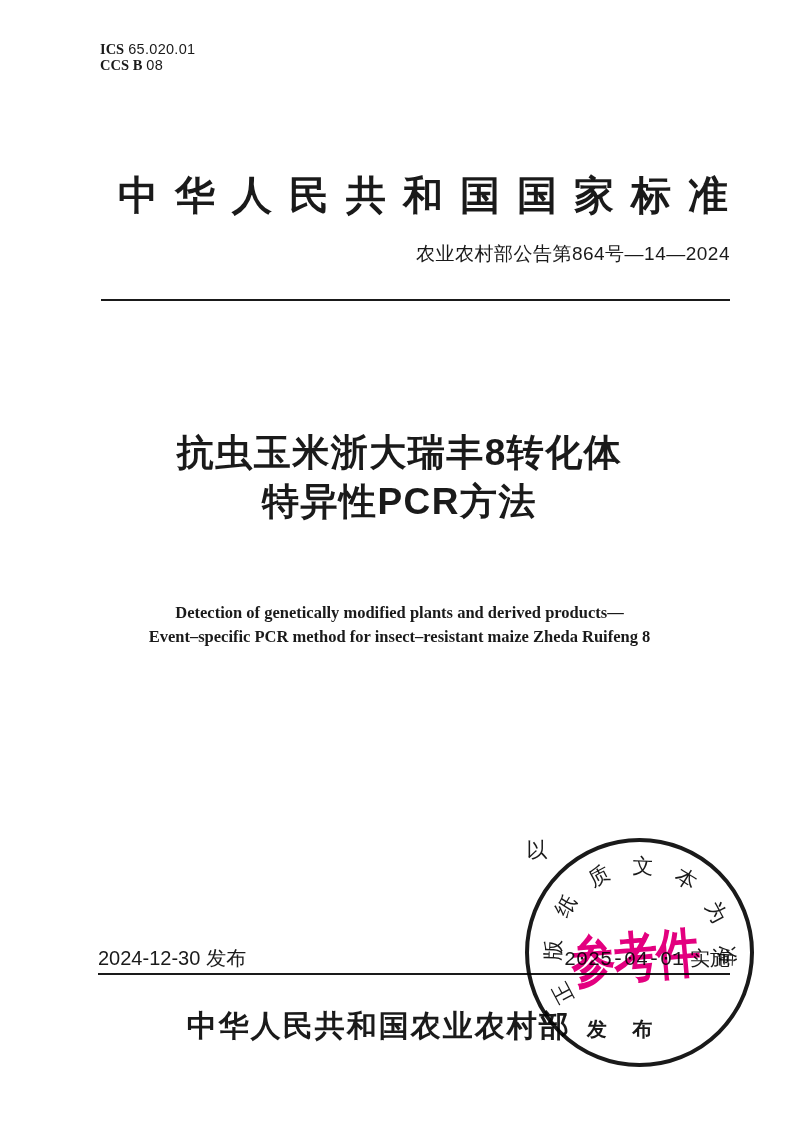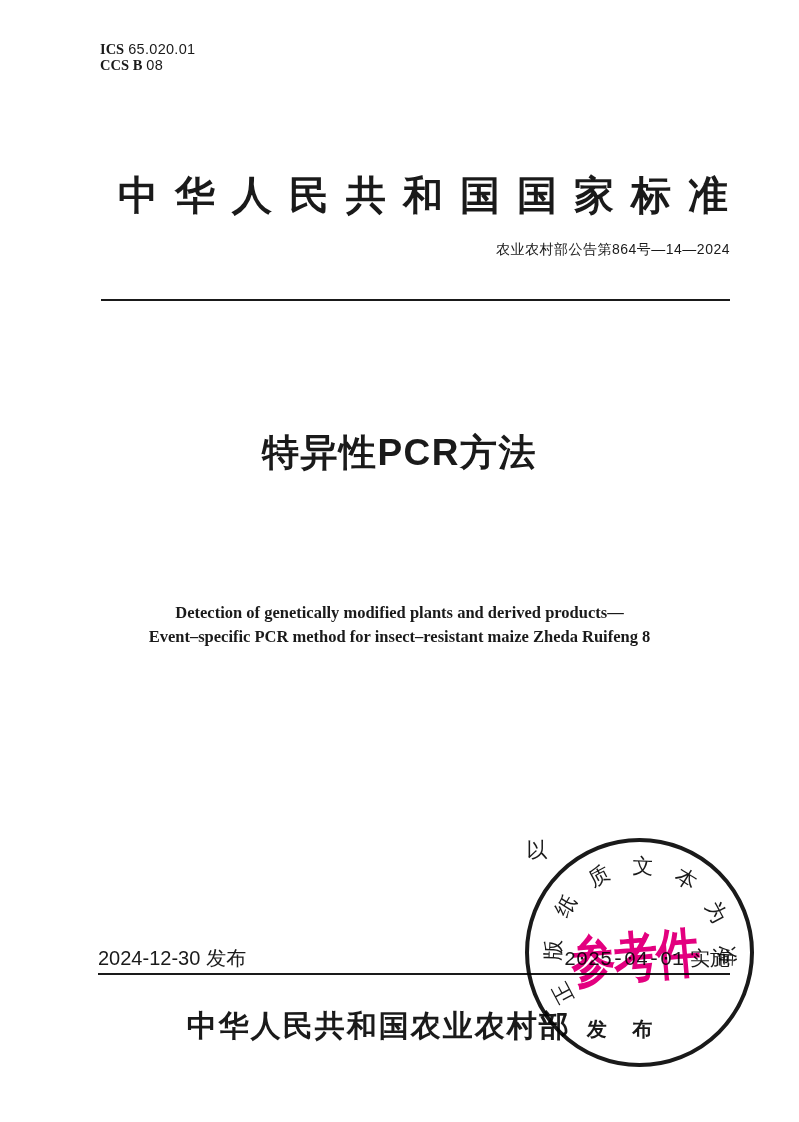--- a/index.html
+++ b/index.html
@@ -18,21 +18,21 @@
   .ics .val{font-family:"Liberation Sans",sans-serif;font-weight:normal;letter-spacing:.3px;}
   
   .std-heading{
     position:absolute;left:101px;top:168px;width:629px;
     text-align:center;font-size:40px;font-weight:bold;
     letter-spacing:17px;padding-left:17px;box-sizing:border-box;
     white-space:nowrap;
   }
   .announcement{
     position:absolute;right:69px;top:241px;
-    font-size:14px;font-weight:500;letter-spacing:.5px;
+    font-size:19px;font-weight:500;letter-spacing:.5px;
   }
   .rule{position:absolute;height:2px;background:#1a1a1a;}
   .rule-top{left:101px;top:299px;width:629px;}
   .rule-bottom{left:98px;top:973px;width:632px;}
   
   .title-zh{
     position:absolute;left:0;top:429px;width:100%;
     text-align:center;font-size:37px;font-weight:bold;
     line-height:48.5px;letter-spacing:1.5px;
   }
@@ -96,20 +96,21 @@
     </div>
   </div>
 
   <div class="std-heading">中华人民共和国国家标准</div>
 
   <div class="announcement">农业农村部公告第864号—14—2024</div>
 
   <div class="rule rule-top"></div>
 
   <div class="title-zh">
+    <div>抗虫玉米浙大瑞丰8转化体</div>
     <div>特异性PCR方法</div>
   </div>
 
   <div class="title-en">
     <div>Detection of genetically modified plants and derived products—</div>
     <div>Event–specific PCR method for insect–resistant maize Zheda Ruifeng 8</div>
   </div>
 
   <div class="date-row">
     <span class="issue">

